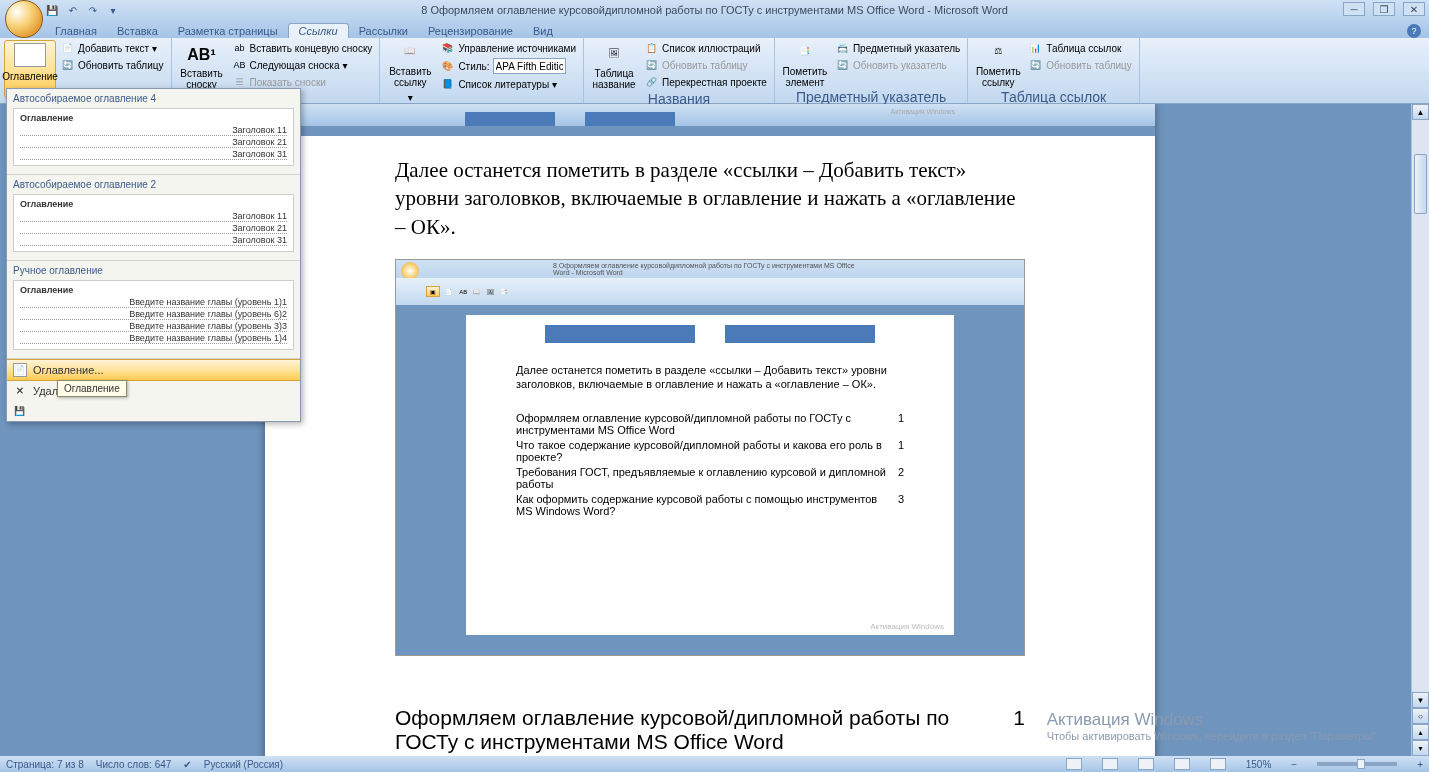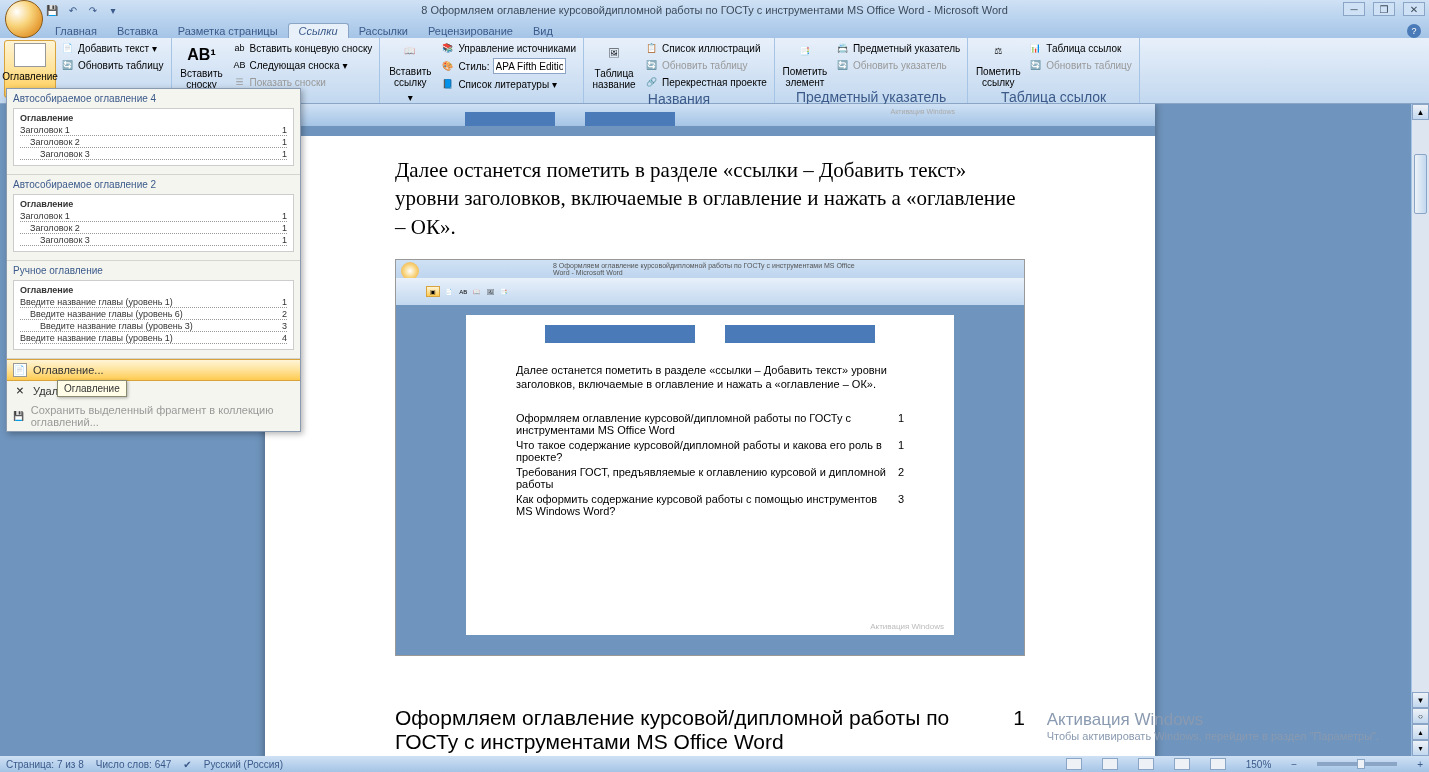--- a/index.html
+++ b/index.html
@@ -32,21 +32,21 @@
 .icn { width: 14px; height: 14px; display: inline-flex; align-items: center; justify-content: center; font-size: 9px; }
 .icn-box { background: #fff; border: 1px solid #999; }
 .style-select { font-size: 10px; height: 16px; border: 1px solid #8aa5c6; background: #fff; padding: 0 2px; }
 
 
 .toc-panel { position: absolute; left: 6px; top: 88px; width: 295px; background: #f5f5f0; border: 1px solid #8a9ab0; box-shadow: 2px 2px 6px rgba(0,0,0,.3); z-index: 50; font-size: 11px; }
 .toc-hdr { background: linear-gradient(to bottom, #eef2f7, #dde6f0); padding: 2px 6px; font-weight: bold; color: #3b5a8a; font-size: 11px; }
 .toc-item { padding: 4px 6px 8px 6px; border-bottom: 1px solid #d5d5d0; cursor: pointer; }
 .toc-item-title { color: #3b5a8a; font-size: 10px; margin-bottom: 4px; }
 .toc-preview { background: #fff; border: 1px solid #ccc; padding: 4px 6px; font-size: 9px; color: #333; }
-.toc-preview .prow { display: flex; justify-content: space-between; border-bottom: 1px dotted #999; margin-bottom: 1px; gap: 12px; }
+.toc-preview .prow { display: flex; justify-content: flex-end; border-bottom: 1px dotted #999; margin-bottom: 1px; }
 .toc-preview .prow.ind1 { padding-left: 10px; }
 .toc-preview .prow.ind2 { padding-left: 20px; }
 .toc-preview .ptitle { font-weight: bold; margin-bottom: 2px; }
 .toc-footer { }
 .toc-act { display: flex; align-items: center; gap: 6px; padding: 3px 6px; cursor: pointer; font-size: 11px; color: #333; }
 .toc-act.hot { background: linear-gradient(to bottom, #fff4d6, #ffe39a 50%, #ffcb4f); border-top: 1px solid #d8a23c; border-bottom: 1px solid #d8a23c; }
 .toc-act.disabled { color: #999; }
 .tooltip { position: absolute; left: 56px; top: 326px; background: #fffde8; border: 1px solid #8a8a70; padding: 2px 6px; font-size: 10px; box-shadow: 1px 1px 3px rgba(0,0,0,.3); }
 
 
@@ -380,21 +380,20 @@
         <span>Оглавление...</span>
       </div>
     <div class="toc-act" style="position:relative;">
       <span class="icn">🗙</span>
         <span style="visibility:hidden;">Удалить оглавление</span>
       <span style="position:absolute;left:26px;">Удали</span>
       <div class="tooltip" style="left:50px;top:-1px;">Оглавление</div>
     </div>
     <div class="toc-act disabled">
         <span class="icn">💾</span>
-        <span>Сохранить выделенный фрагмент в коллекцию оглавлений...</span>
       </div>
   </div>
 </div>
 
 <div class="vscroll">
   <div class="sb-btn">▲</div>
   <div class="thumb"></div>
   <div class="nav">
     <div class="sb-btn">▼</div>
     <div class="sb-btn">○</div>

